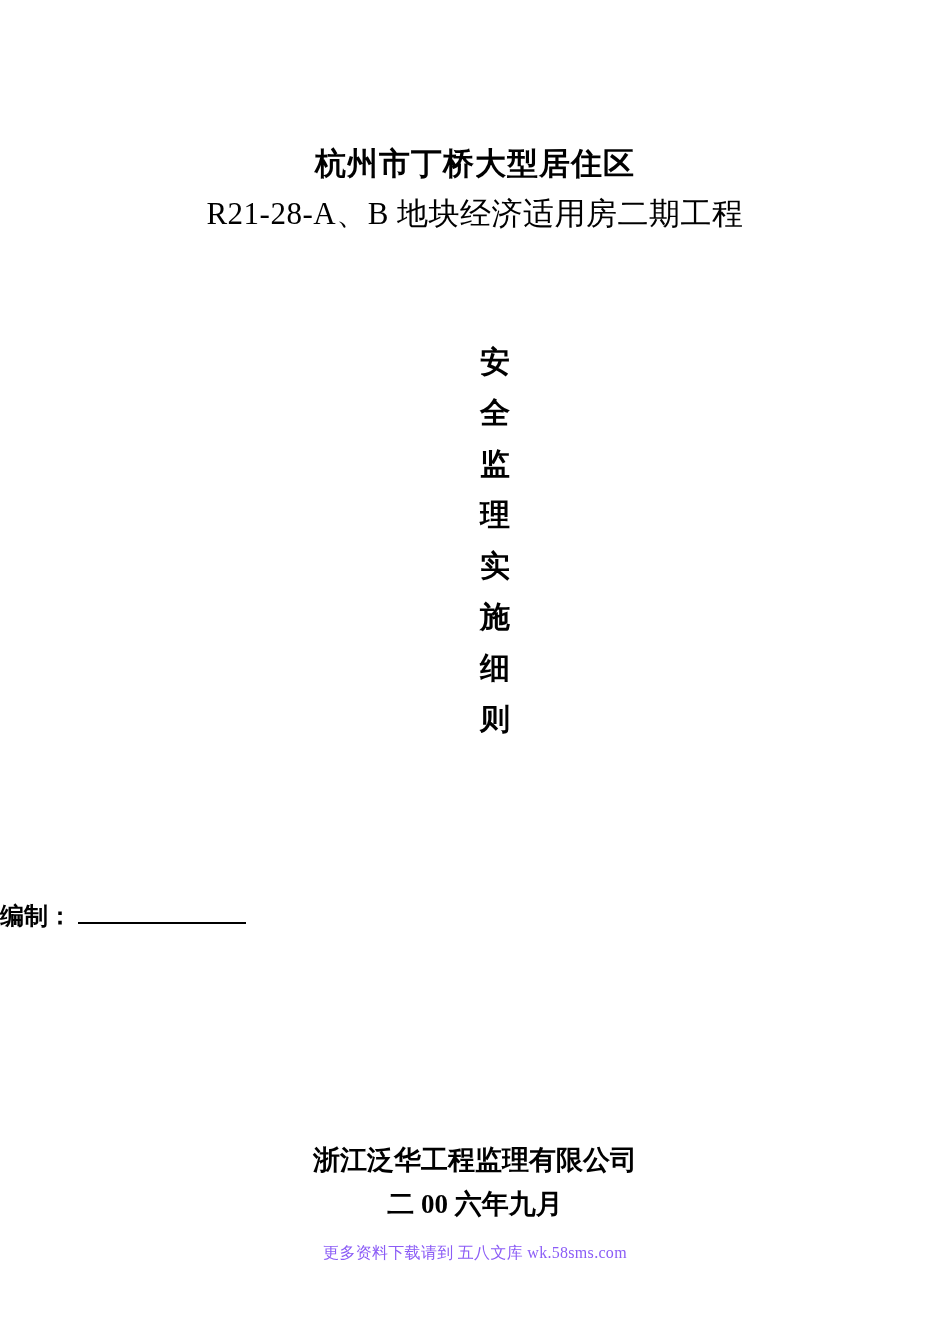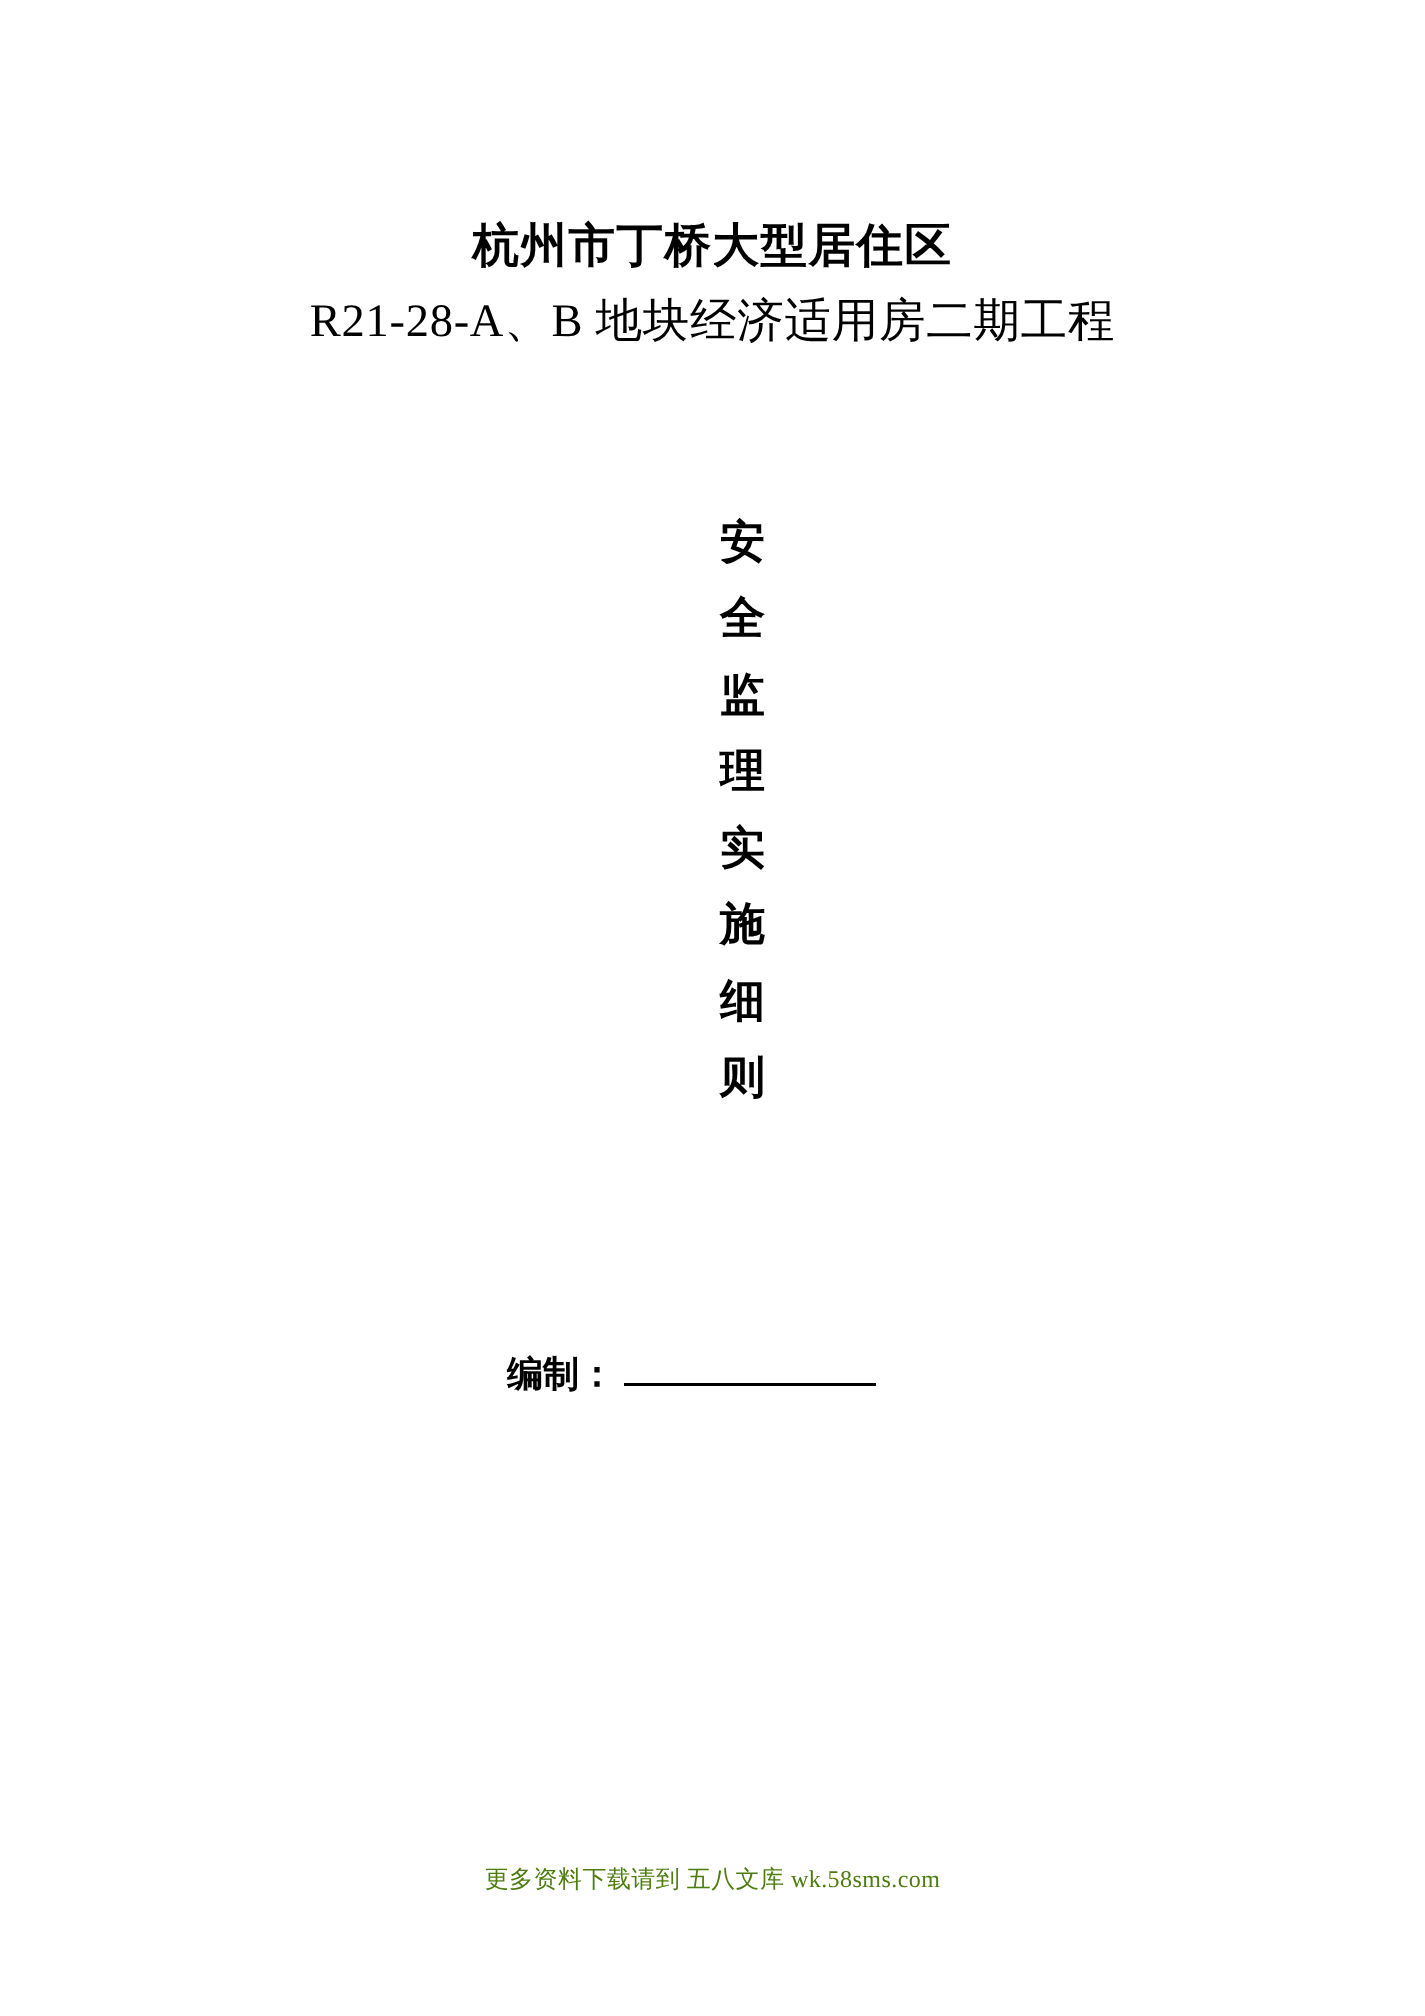--- a/index.html
+++ b/index.html
@@ -67,21 +67,20 @@
   .sign-block {
     position: absolute;
     top: 900px;
     left: 0;
     width: 950px;
   }
   .sign-row {
     display: flex;
     align-items: baseline;
     justify-content: flex-start;
-    margin-left: 338px;
     height: 46px;
   }
   .sign-label {
     font-size: 24px;
     font-weight: bold;
     font-family: "Liberation Serif", serif;
     white-space: nowrap;
   }
   .sign-line {
     display: inline-block;
@@ -111,21 +110,21 @@
     line-height: 44px;
     font-family: "Liberation Serif", serif;
   }
   .watermark {
     position: absolute;
     top: 1243px;
     left: 0;
     width: 950px;
     text-align: center;
     font-size: 16px;
-    color: #4d7c0f;
+    color: #8b5cf6;
     font-family: "Liberation Serif", serif;
     letter-spacing: 0.3px;
   }
 </style>
 </head>
 <body>
 
 <div class="page">
 
   <div class="title-block">
@@ -144,16 +143,20 @@
     <span class="vchar">则</span>
   </div>
 
   <div class="sign-block">
     <div class="sign-row">
       <span class="sign-label">编制：</span>
       <span class="sign-line"></span>
     </div>
   </div>
 
+  <div class="footer-block">
+    <div class="company">浙江泛华工程监理有限公司</div>
+    <div class="date">二 00 六年九月</div>
+  </div>
 
   <div class="watermark">更多资料下载请到 五八文库 wk.58sms.com</div>
 
 </div>
 
 </body></html>

